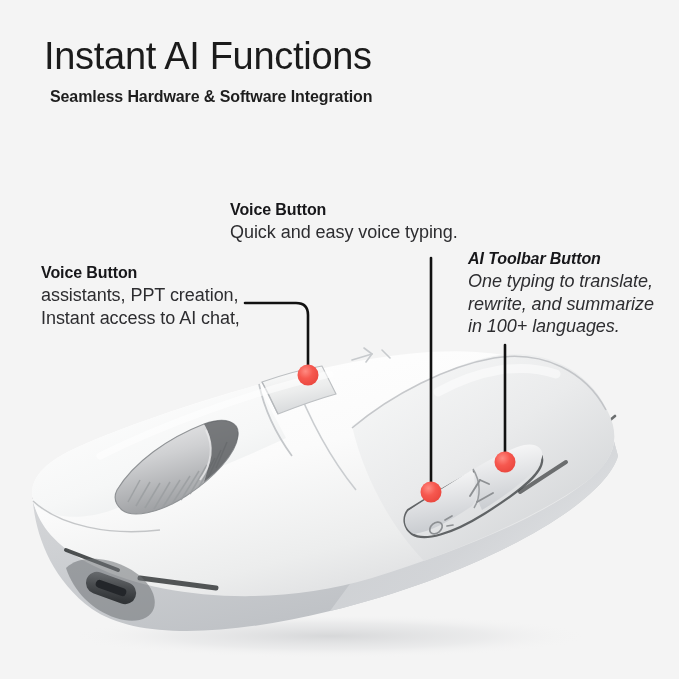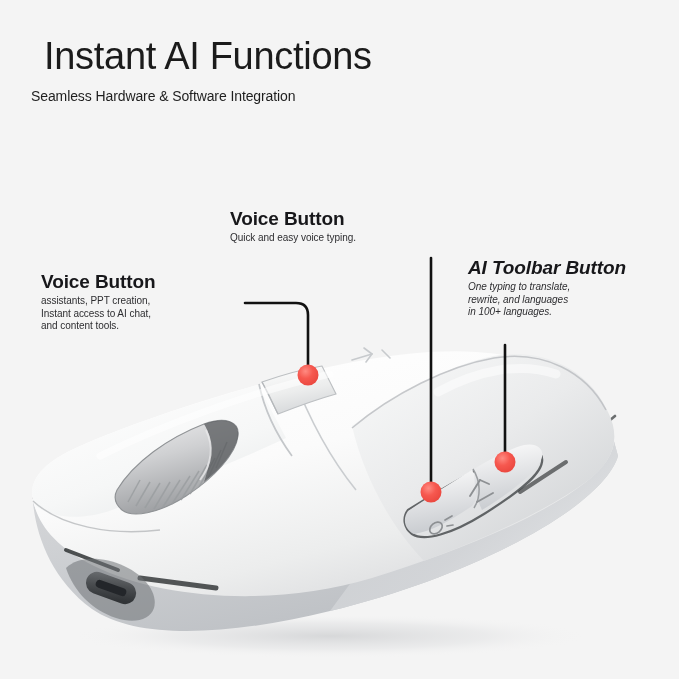--- a/index.html
+++ b/index.html
@@ -13,33 +13,33 @@
   }
   #root{position:absolute;inset:0;}
 
   
   .page-title{
     position:absolute;left:44px;top:36px;
     font-size:38px;font-weight:400;color:#1b1b1b;
     letter-spacing:-0.3px;line-height:1.1;white-space:nowrap;
   }
   .page-subtitle{
-    position:absolute;left:31px;top:88px;
-    font-size:14px;font-weight:400;color:#1e1e1e;
+    position:absolute;left:50px;top:88px;
+    font-size:16px;font-weight:700;color:#1e1e1e;
     letter-spacing:-0.1px;white-space:nowrap;
   }
 
   
   .callout{position:absolute;}
   .callout .c-title{
-    font-size:19px;font-weight:700;color:#17171a;
-    letter-spacing:-0.1px;margin:7px 0 2px 0;white-space:nowrap;
+    font-size:16px;font-weight:700;color:#17171a;
+    letter-spacing:-0.1px;margin:0 0 2px 0;white-space:nowrap;
   }
   .callout .c-body{
-    font-size:10px;font-weight:400;color:#2d2d30;
+    font-size:18px;font-weight:400;color:#2d2d30;
     line-height:1.26;letter-spacing:-0.05px;
   }
   .callout .c-body div{white-space:nowrap;}
 
   #callout-left  {left:41px; top:264px; width:230px;}
   #callout-mid   {left:230px;top:201px; width:240px;}
   #callout-right {left:468px;top:250px; width:200px;font-style:italic;}
 
   
   #leaders{position:absolute;left:0;top:0;width:679px;height:679px;pointer-events:none;}
@@ -236,33 +236,32 @@
     <circle cx="308" cy="375" r="10.5" fill="url(#gDot)"></circle>
     <circle cx="431" cy="492" r="10.5" fill="url(#gDot)"></circle>
     <circle cx="505" cy="462" r="10.5" fill="url(#gDot)"></circle>
   </svg>
 
   <div class="callout" id="callout-left">
     <div class="c-title">Voice Button</div>
     <div class="c-body">
       <div>assistants, PPT creation,</div>
       <div>Instant access to AI chat,</div>
-      <div>and content tools.</div>
     </div>
   </div>
 
   <div class="callout" id="callout-mid">
     <div class="c-title">Voice Button</div>
     <div class="c-body">
       <div>Quick and easy voice typing.</div>
     </div>
   </div>
 
   <div class="callout" id="callout-right">
     <div class="c-title">AI Toolbar Button</div>
     <div class="c-body">
       <div>One typing to translate,</div>
-      <div>rewrite, and languages</div>
+      <div>rewrite, and summarize</div>
       <div>in 100+ languages.</div>
     </div>
   </div>
 
 </div>
 
 </body></html>

